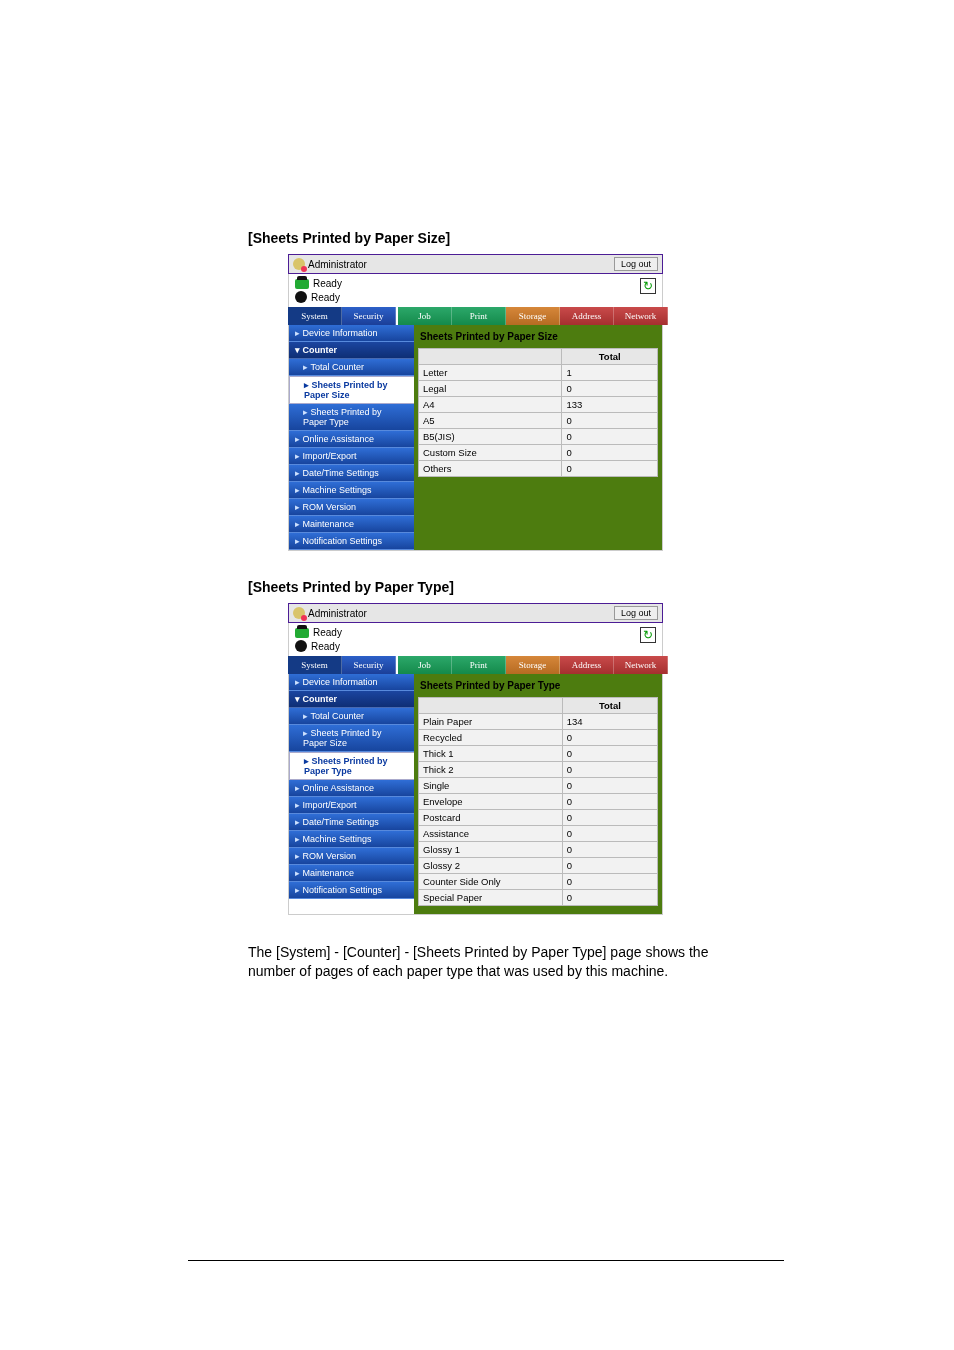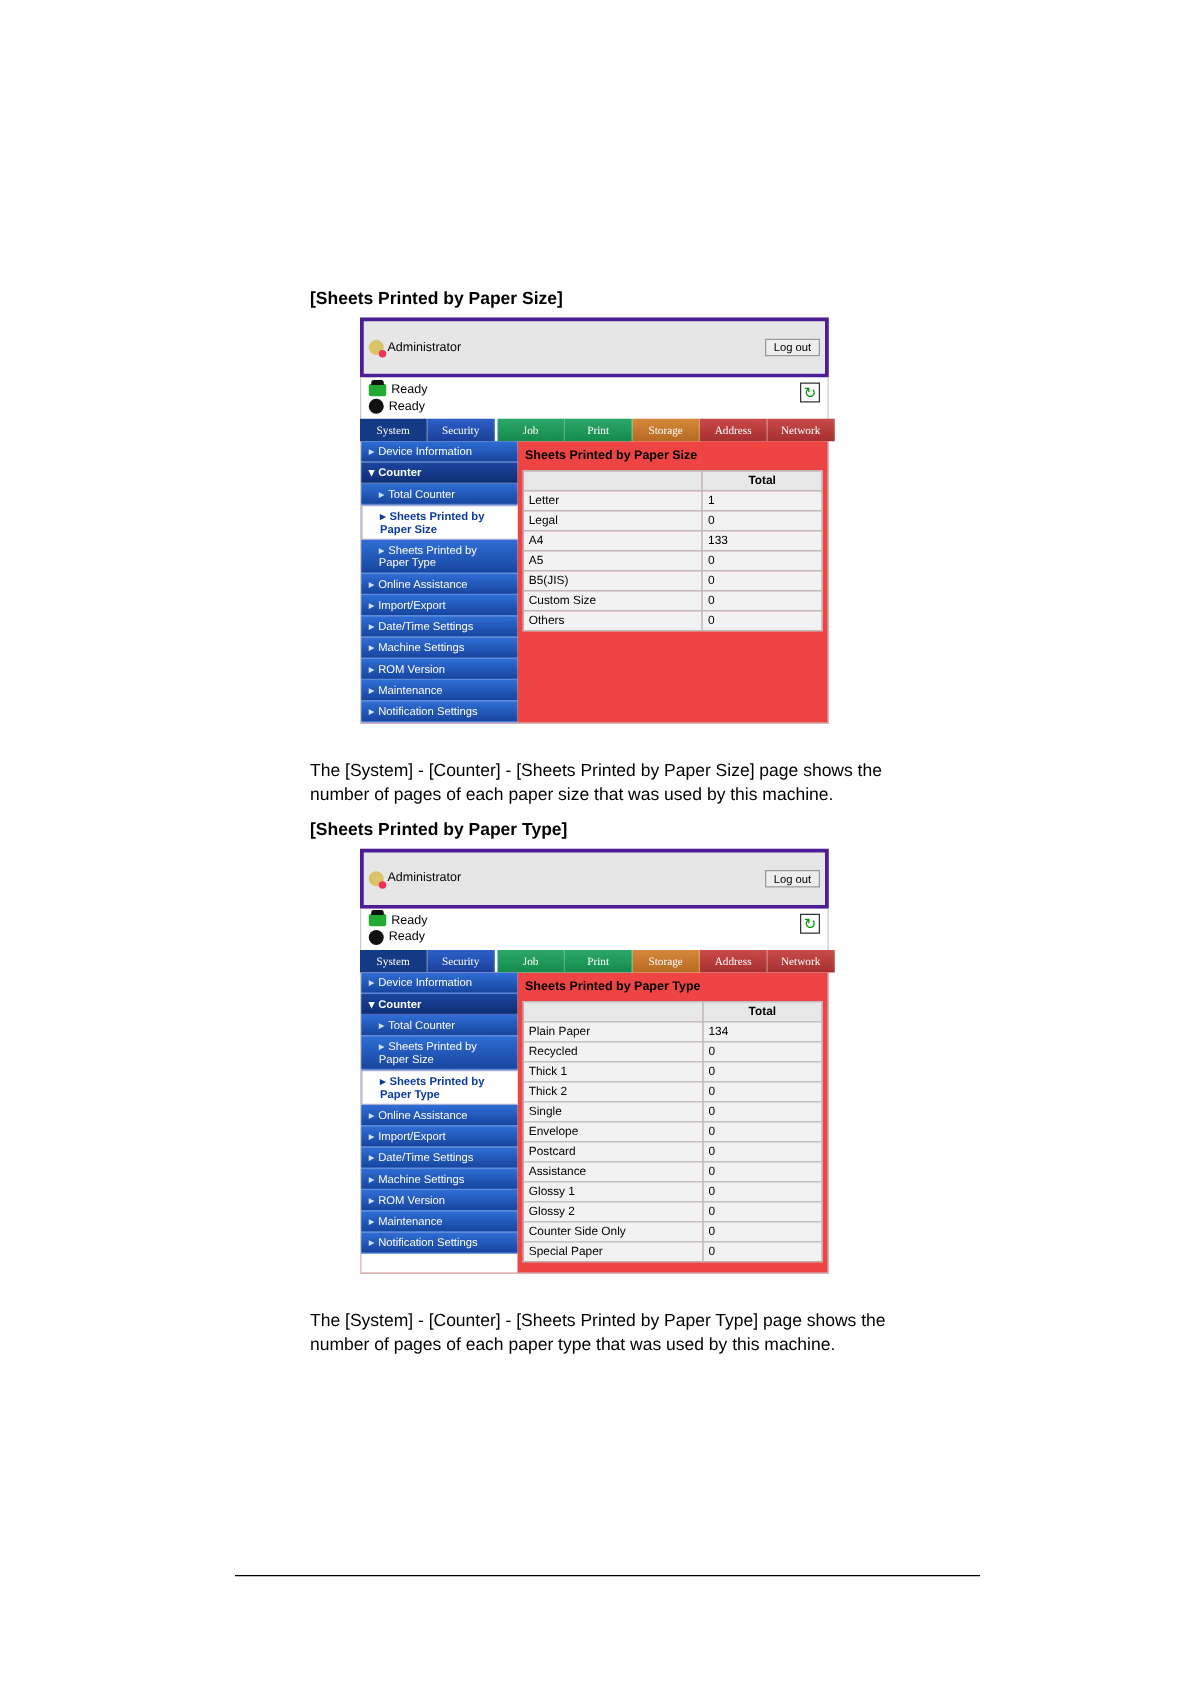--- a/index.html
+++ b/index.html
@@ -1,20 +1,20 @@
 <!DOCTYPE html>
 <html><head>
 <meta charset="utf-8">
 <style>
   html, body { margin:0; padding:0; background:#fff; font-family: Arial, Helvetica, sans-serif; color:#000; }
   .page { width:954px; height:1350px; margin:0 auto; position:relative; background:#fff; font-size:13px; }
   .content { position:absolute; left:248px; top:230px; width:476px; }
   .section-title { font-weight:bold; font-size:14px; margin:0 0 8px 0; color:#000; }
   .screenshot { width:375px; margin-left:40px; margin-bottom:28px; border:0; font-size:10px; }
-  .app-bar { display:flex; align-items:center; background:#e6e6e6; border:3px solid #4c1d95; padding:12px 4px; height:18px; }
+  .app-bar { display:flex; align-items:center; background:#e6e6e6; border:1px solid #4c1d95; padding:0 4px; height:18px; }
   .app-bar .user { display:flex; align-items:center; gap:3px; }
   .app-bar .user .ico { width:12px; height:12px; display:inline-block; background:#d9c46a; border-radius:50%; position:relative; }
   .app-bar .user .ico::after { content:""; position:absolute; width:6px; height:6px; border-radius:50%; background:#e35; left:8px; top:8px; }
   .logout-btn { margin-left:auto; font-size:9px; background:#eee; border:1px solid #999; padding:1px 6px; }
   .status-area { background:#fff; border-left:1px solid #ccc; border-right:1px solid #ccc; padding:4px 6px; display:flex; }
   .status-left { display:flex; flex-direction:column; gap:2px; }
   .status-row { display:flex; align-items:center; gap:4px; font-size:10px; }
   .printer-ico { width:14px; height:10px; background:#2a3; border-radius:2px; position:relative; }
   .printer-ico::before { content:""; position:absolute; width:10px; height:4px; background:#111; border-radius:2px 2px 0 0; top:-3px; left:2px; }
   .toner-ico { width:12px; height:12px; border-radius:50%; background:#111; }
@@ -23,21 +23,21 @@
   .tab { flex:0 0 auto; width:53px; height:18px; line-height:18px; text-align:center; font-size:9px; color:#fff; border-right:1px solid rgba(255,255,255,0.25); }
   .mini-tabs { display:flex; margin-right:0; }
   .tab.sys { background:#143a85; }
   .tab.sec { background:linear-gradient(#2c60c8,#1b3f99); }
   .tab.job { background:linear-gradient(#2ca86a,#148a4b); }
   .tab.print { background:linear-gradient(#2ca86a,#148a4b); }
   .tab.storage { background:linear-gradient(#2ca86a,#148a4b); color:#fff; }
   .tab.storage { background:linear-gradient(#d6873a,#b66b22); }
   .tab.addr { background:linear-gradient(#c94a4a,#a52f2f); }
   .tab.net { background:linear-gradient(#c94a4a,#a52f2f); }
-  .body-row { display:flex; background:#ef4444; border:1px solid #ccc; border-top:none; }
+  .body-row { display:flex; background:#4d7c0f; border:1px solid #ccc; border-top:none; }
   .sidebar { width:125px; background:#fff; }
   .side-item { display:block; width:100%; box-sizing:border-box; padding:3px 6px; font-size:9px; color:#fff; background:linear-gradient(#2f6ed6,#17459e); border-bottom:1px solid rgba(255,255,255,0.2); text-align:left; }
   .side-item.header { background:linear-gradient(#1b45a0,#0e2e75); font-weight:bold; }
   .side-item.active { background:#fff; color:#0a3aa0; font-weight:bold; border:1px solid #aac; border-right:none; position:relative; z-index:2; }
   .side-item .tri { color:#cfe2ff; margin-right:3px; }
   .side-item.active .tri { color:#0a3aa0; }
   .side-item.expanded .caret { color:#fff; margin-right:3px; }
   .main { flex:1; padding:4px 4px 8px 4px; font-size:10px; }
   .main-title { font-weight:bold; margin:2px 0 6px 2px; font-size:10px; }
   .data-table { width:100%; border-collapse:collapse; }
@@ -138,21 +138,20 @@
             <tr>
                   <td>Others</td>
                   <td class="val">0</td>
                 </tr>
           </tbody>
             </table>
         </div>
       </div>
     </div>
 
-    <p class="body-text">The [System] - [Counter] - [Sheets Printed by Paper Size] page shows the number of pages of each paper size that was used by this machine.</p>
 
     <div class="section-title">[Sheets Printed by Paper Type]</div>
 
     <div class="screenshot">
       <div class="app-bar">
         <span class="user">
           <span class="ico"></span>
           <span>Administrator</span>
         </span>
         <span class="logout-btn">Log out</span>

